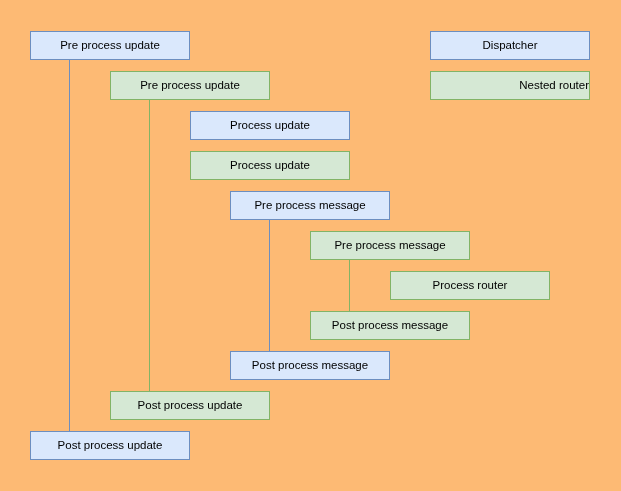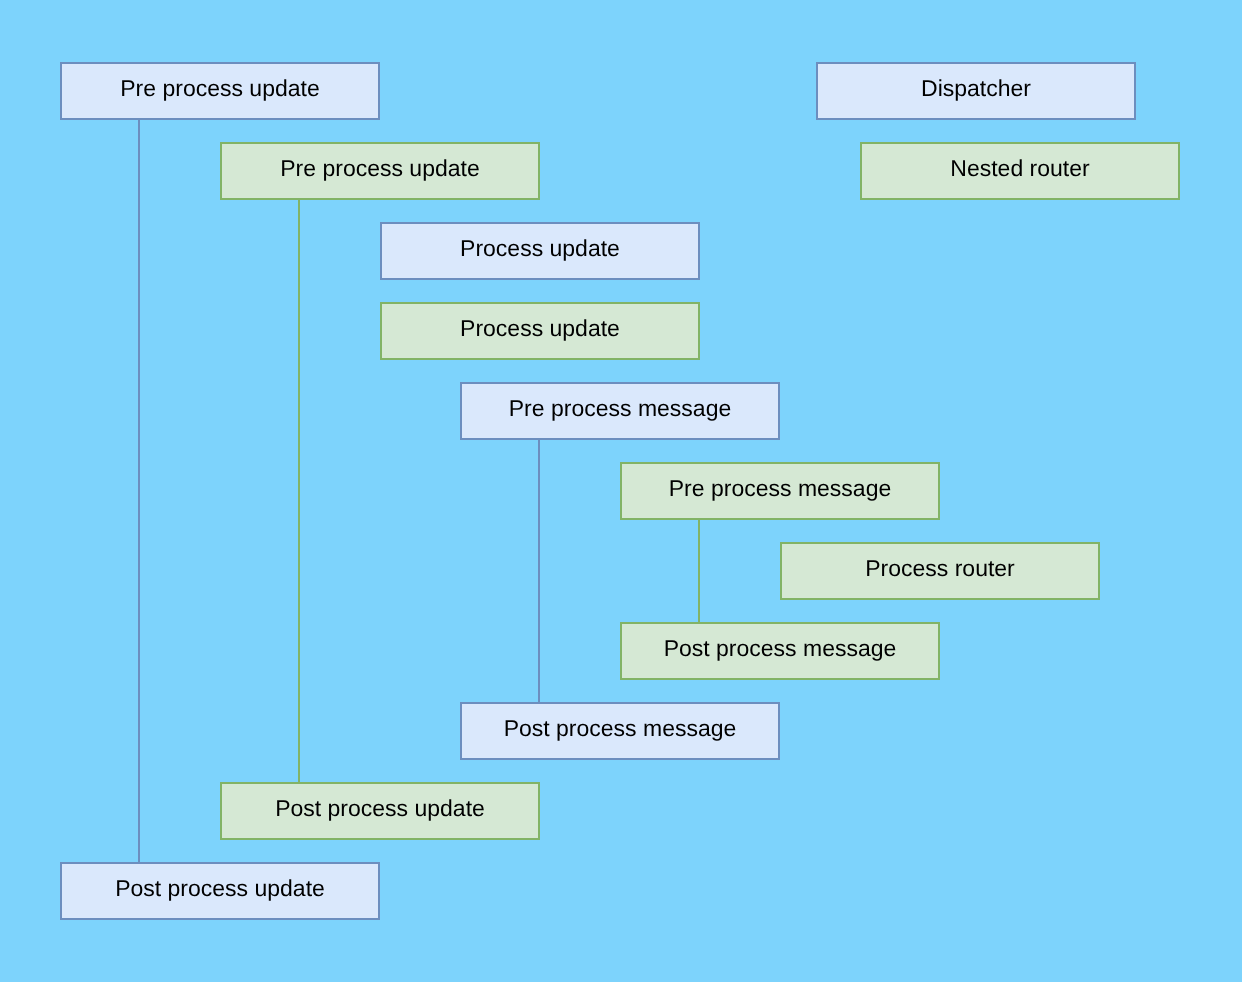--- a/index.html
+++ b/index.html
@@ -8,21 +8,21 @@
     padding: 0;
     background: #ffffff;
   }
   body {
     font-family: "Liberation Sans", sans-serif;
   }
   #canvas {
     position: relative;
     width: 621px;
     height: 491px;
-    background: #7dd3fc;
+    background: #fdba74;
     overflow: hidden;
   }
   .conn {
     position: absolute;
     width: 1px;
   }
   .conn.blue  { background: #6c8ebf; }
   .conn.green { background: #82b366; }
 
   .node {
@@ -91,20 +91,20 @@
         <span class="node-label">Post process message</span>
       </div>
       <div class="node green" style="left: 110px; top: 391px; width: 160px; height: 29px;">
         <span class="node-label">Post process update</span>
       </div>
       <div class="node blue" style="left: 30px; top: 431px; width: 160px; height: 29px;">
         <span class="node-label">Post process update</span>
       </div>
     </div>
   <div id="legend-layer">
-      <div class="node blue" style="left: 408px; top: 31px; width: 160px; height: 29px;">
+      <div class="node blue" style="left: 430px; top: 31px; width: 160px; height: 29px;">
         <span class="node-label">Dispatcher</span>
       </div>
-      <div class="node green" style="left: 430px; top: 71px; width: 160px; height: 29px;">
+      <div class="node green" style="left: 430px; top: 71px; width: 160px; height: 29px; justify-content: flex-end;">
         <span class="node-label">Nested router</span>
       </div>
     </div>
 </div>
 
 </body></html>

